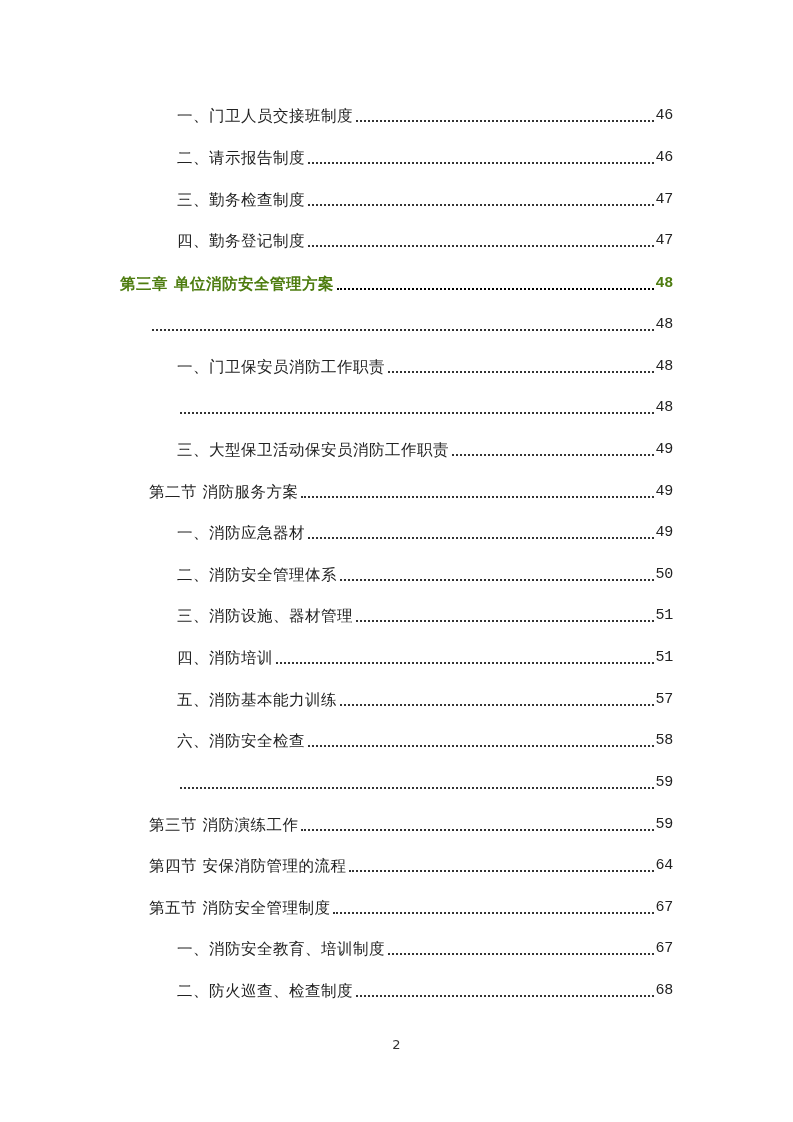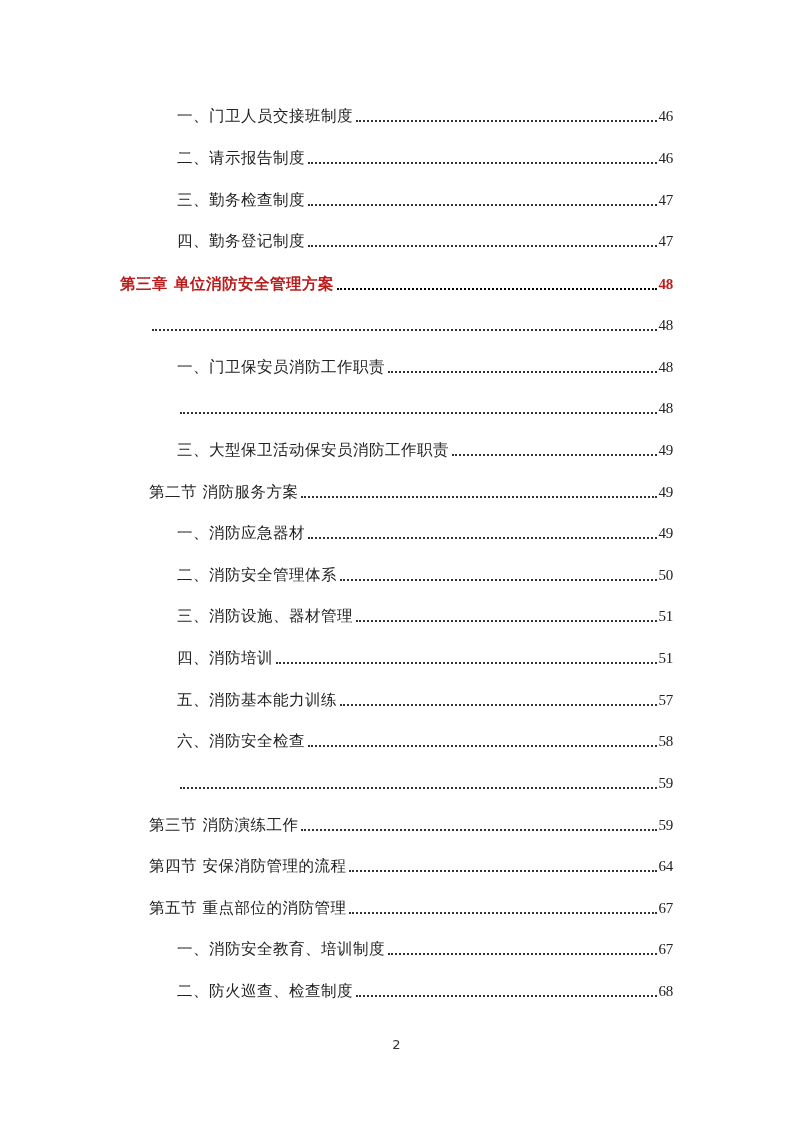--- a/index.html
+++ b/index.html
@@ -24,21 +24,21 @@
     .toc-row {
       position: absolute;
       right: 120px;
       height: 22px;
       display: flex;
       align-items: flex-end;
       font-size: 15.5px;
       line-height: 22px;
       white-space: nowrap;
     }
-    .toc-row.level-0 { left: 120px; font-weight: bold; color: #b91c1c; }
+    .toc-row.level-0 { left: 120px; font-weight: bold; color: #4d7c0f; }
     .toc-row.level-1 { left: 149px; }
     .toc-row.level-2 { left: 177px; }
     .toc-title {
       flex: 0 0 auto;
       letter-spacing: 0.5px;
     }
     .toc-leader {
       flex: 1 1 auto;
       overflow: hidden;
       margin: 0 2px 0 3px;
@@ -51,21 +51,21 @@
       left: 0;
       right: 0;
       bottom: 5px;
       border-bottom: 2px dotted #333;
     }
     .level-0 .toc-leader::after {
       border-bottom: 2.5px dotted #000;
     }
     .toc-page {
       flex: 0 0 auto;
-      font-family: Liberation Serif, serif;
+      font-family: Liberation Mono, monospace;
       font-size: 15px;
       letter-spacing: -0.3px;
     }
     .page-number {
       position: absolute;
       left: 0;
       width: 793px;
       top: 1037px;
       text-align: center;
       font-family: "DejaVu Sans", "Liberation Sans", sans-serif;
@@ -163,21 +163,21 @@
     <span class="toc-title">第三节  消防演练工作</span>
     <span class="toc-leader"></span>
     <span class="toc-page">59</span>
   </div>
   <div class="toc-row level-1" style="top:855px">
     <span class="toc-title">第四节  安保消防管理的流程</span>
     <span class="toc-leader"></span>
     <span class="toc-page">64</span>
   </div>
   <div class="toc-row level-1" style="top:897px">
-    <span class="toc-title">第五节  重点部位的消防管理</span>
+    <span class="toc-title">第五节  消防安全管理制度</span>
     <span class="toc-leader"></span>
     <span class="toc-page">67</span>
   </div>
   <div class="toc-row level-2" style="top:938px">
     <span class="toc-title">一、消防安全教育、培训制度</span>
     <span class="toc-leader"></span>
     <span class="toc-page">67</span>
   </div>
   <div class="toc-row level-2" style="top:980px">
     <span class="toc-title">二、防火巡查、检查制度</span>

